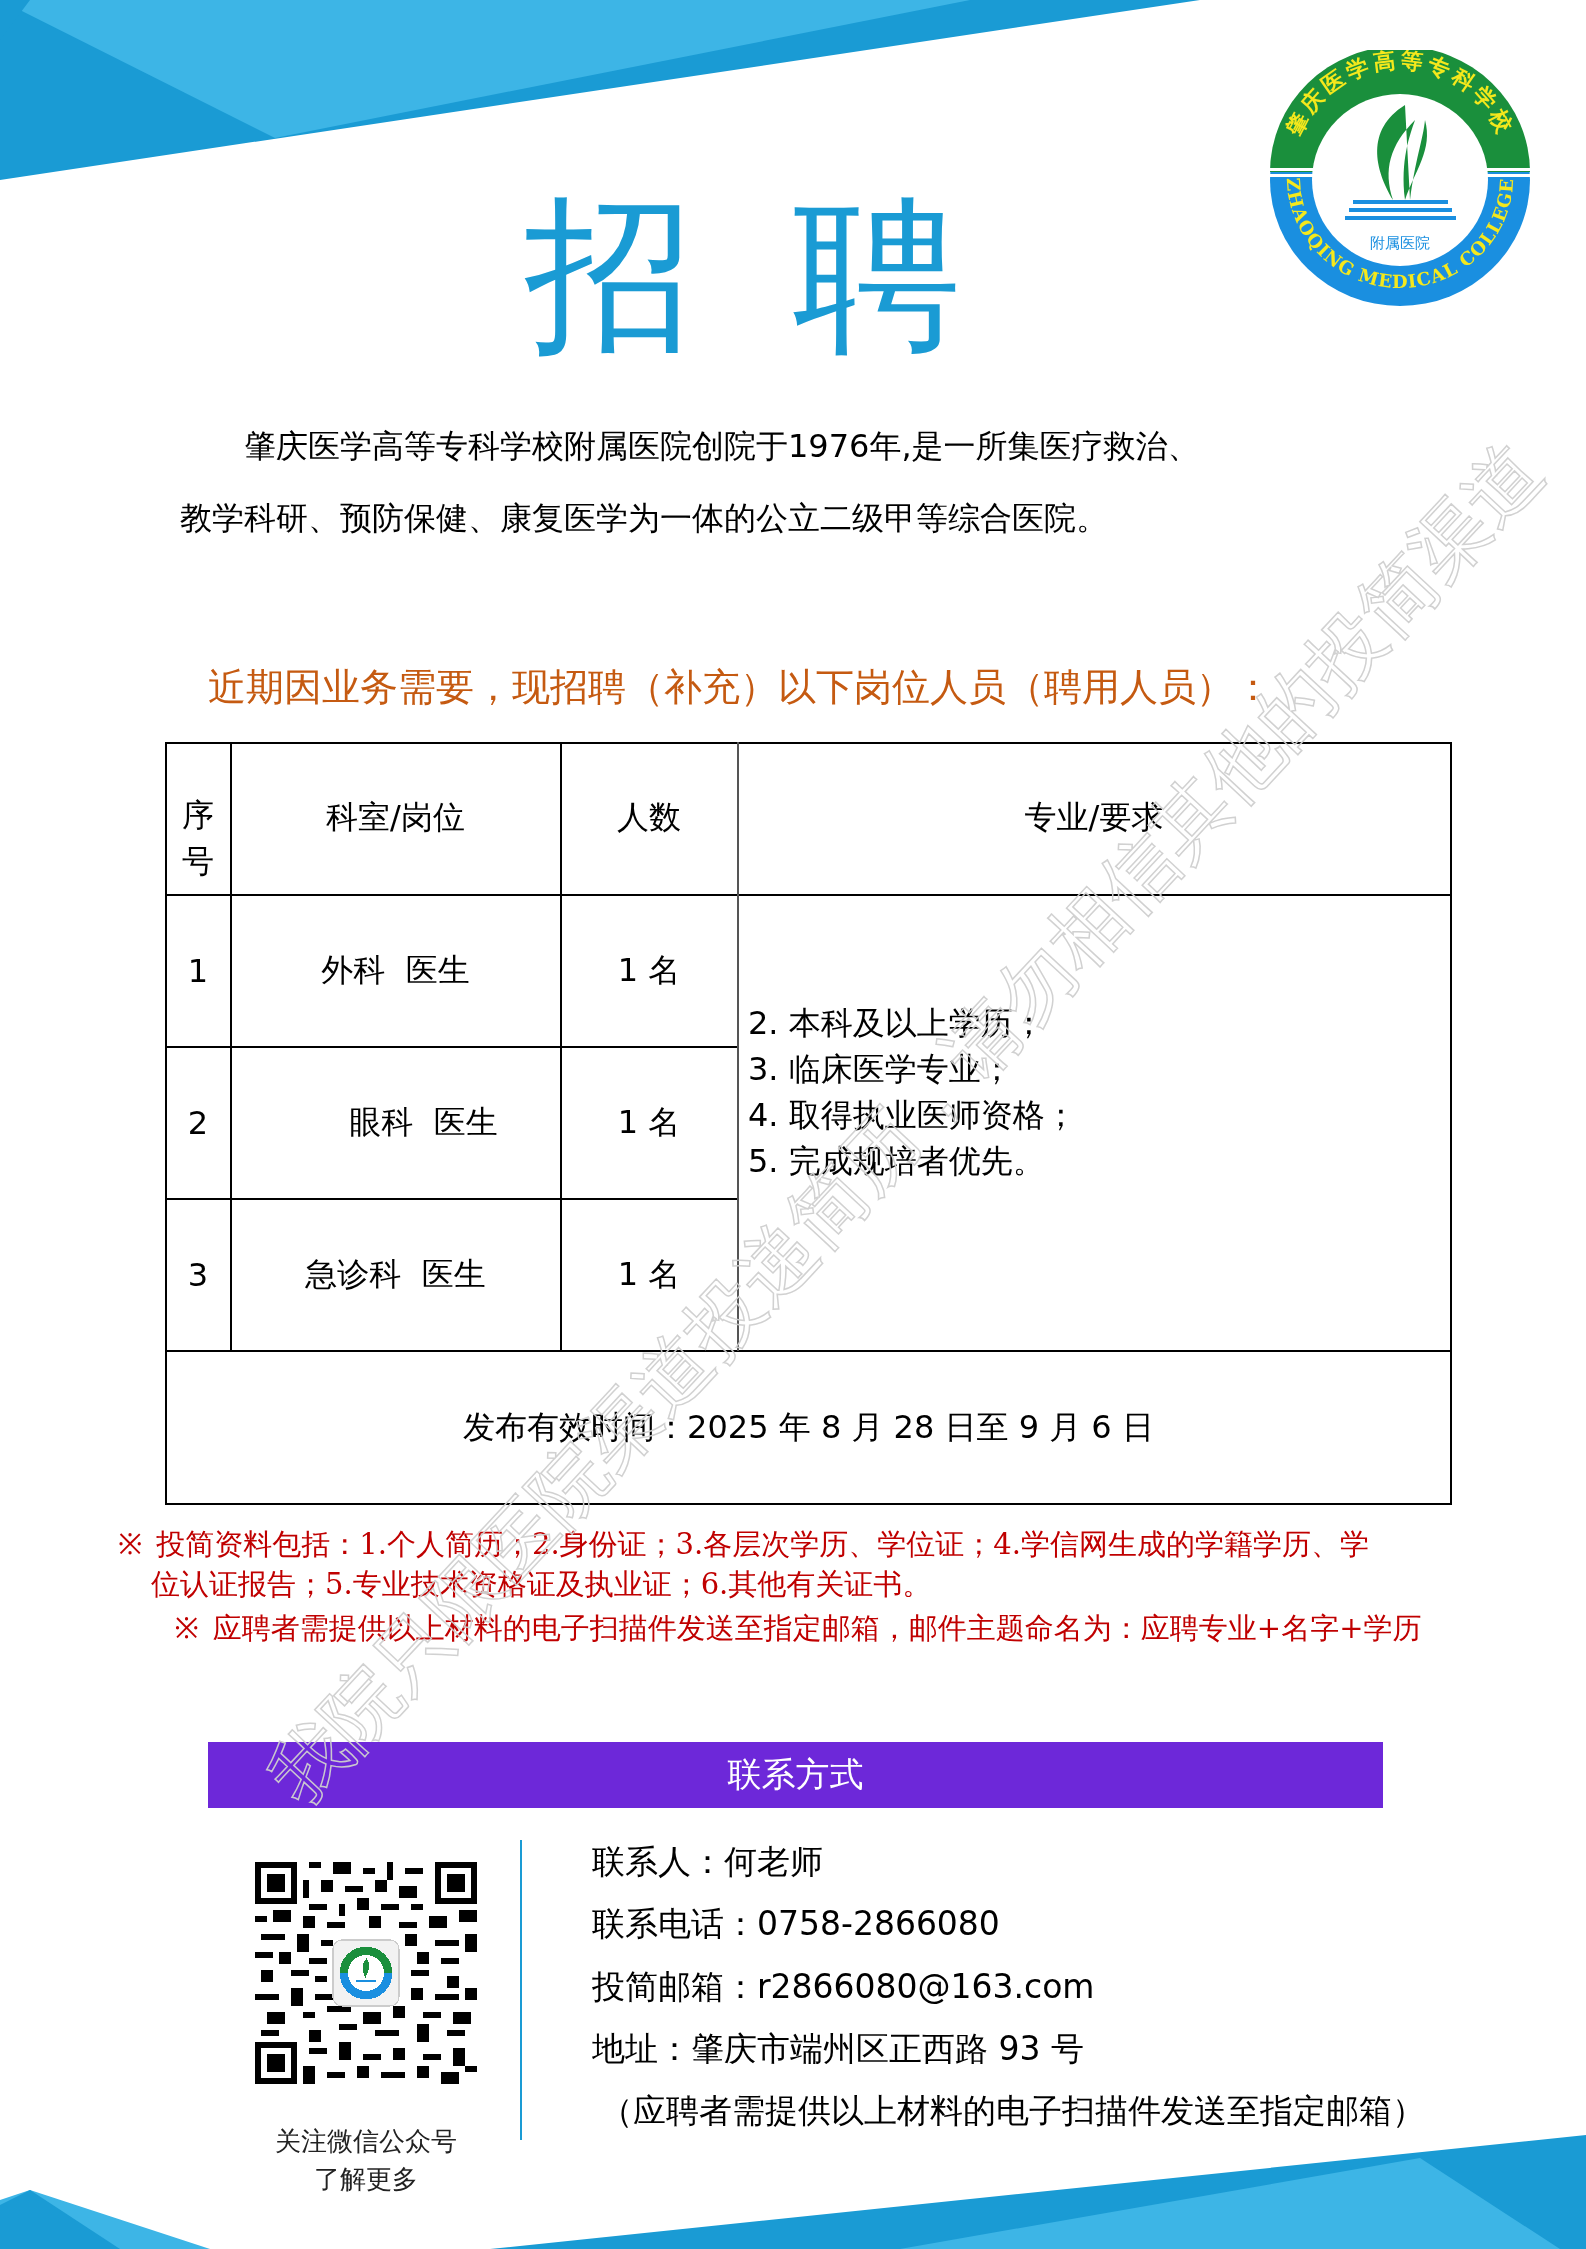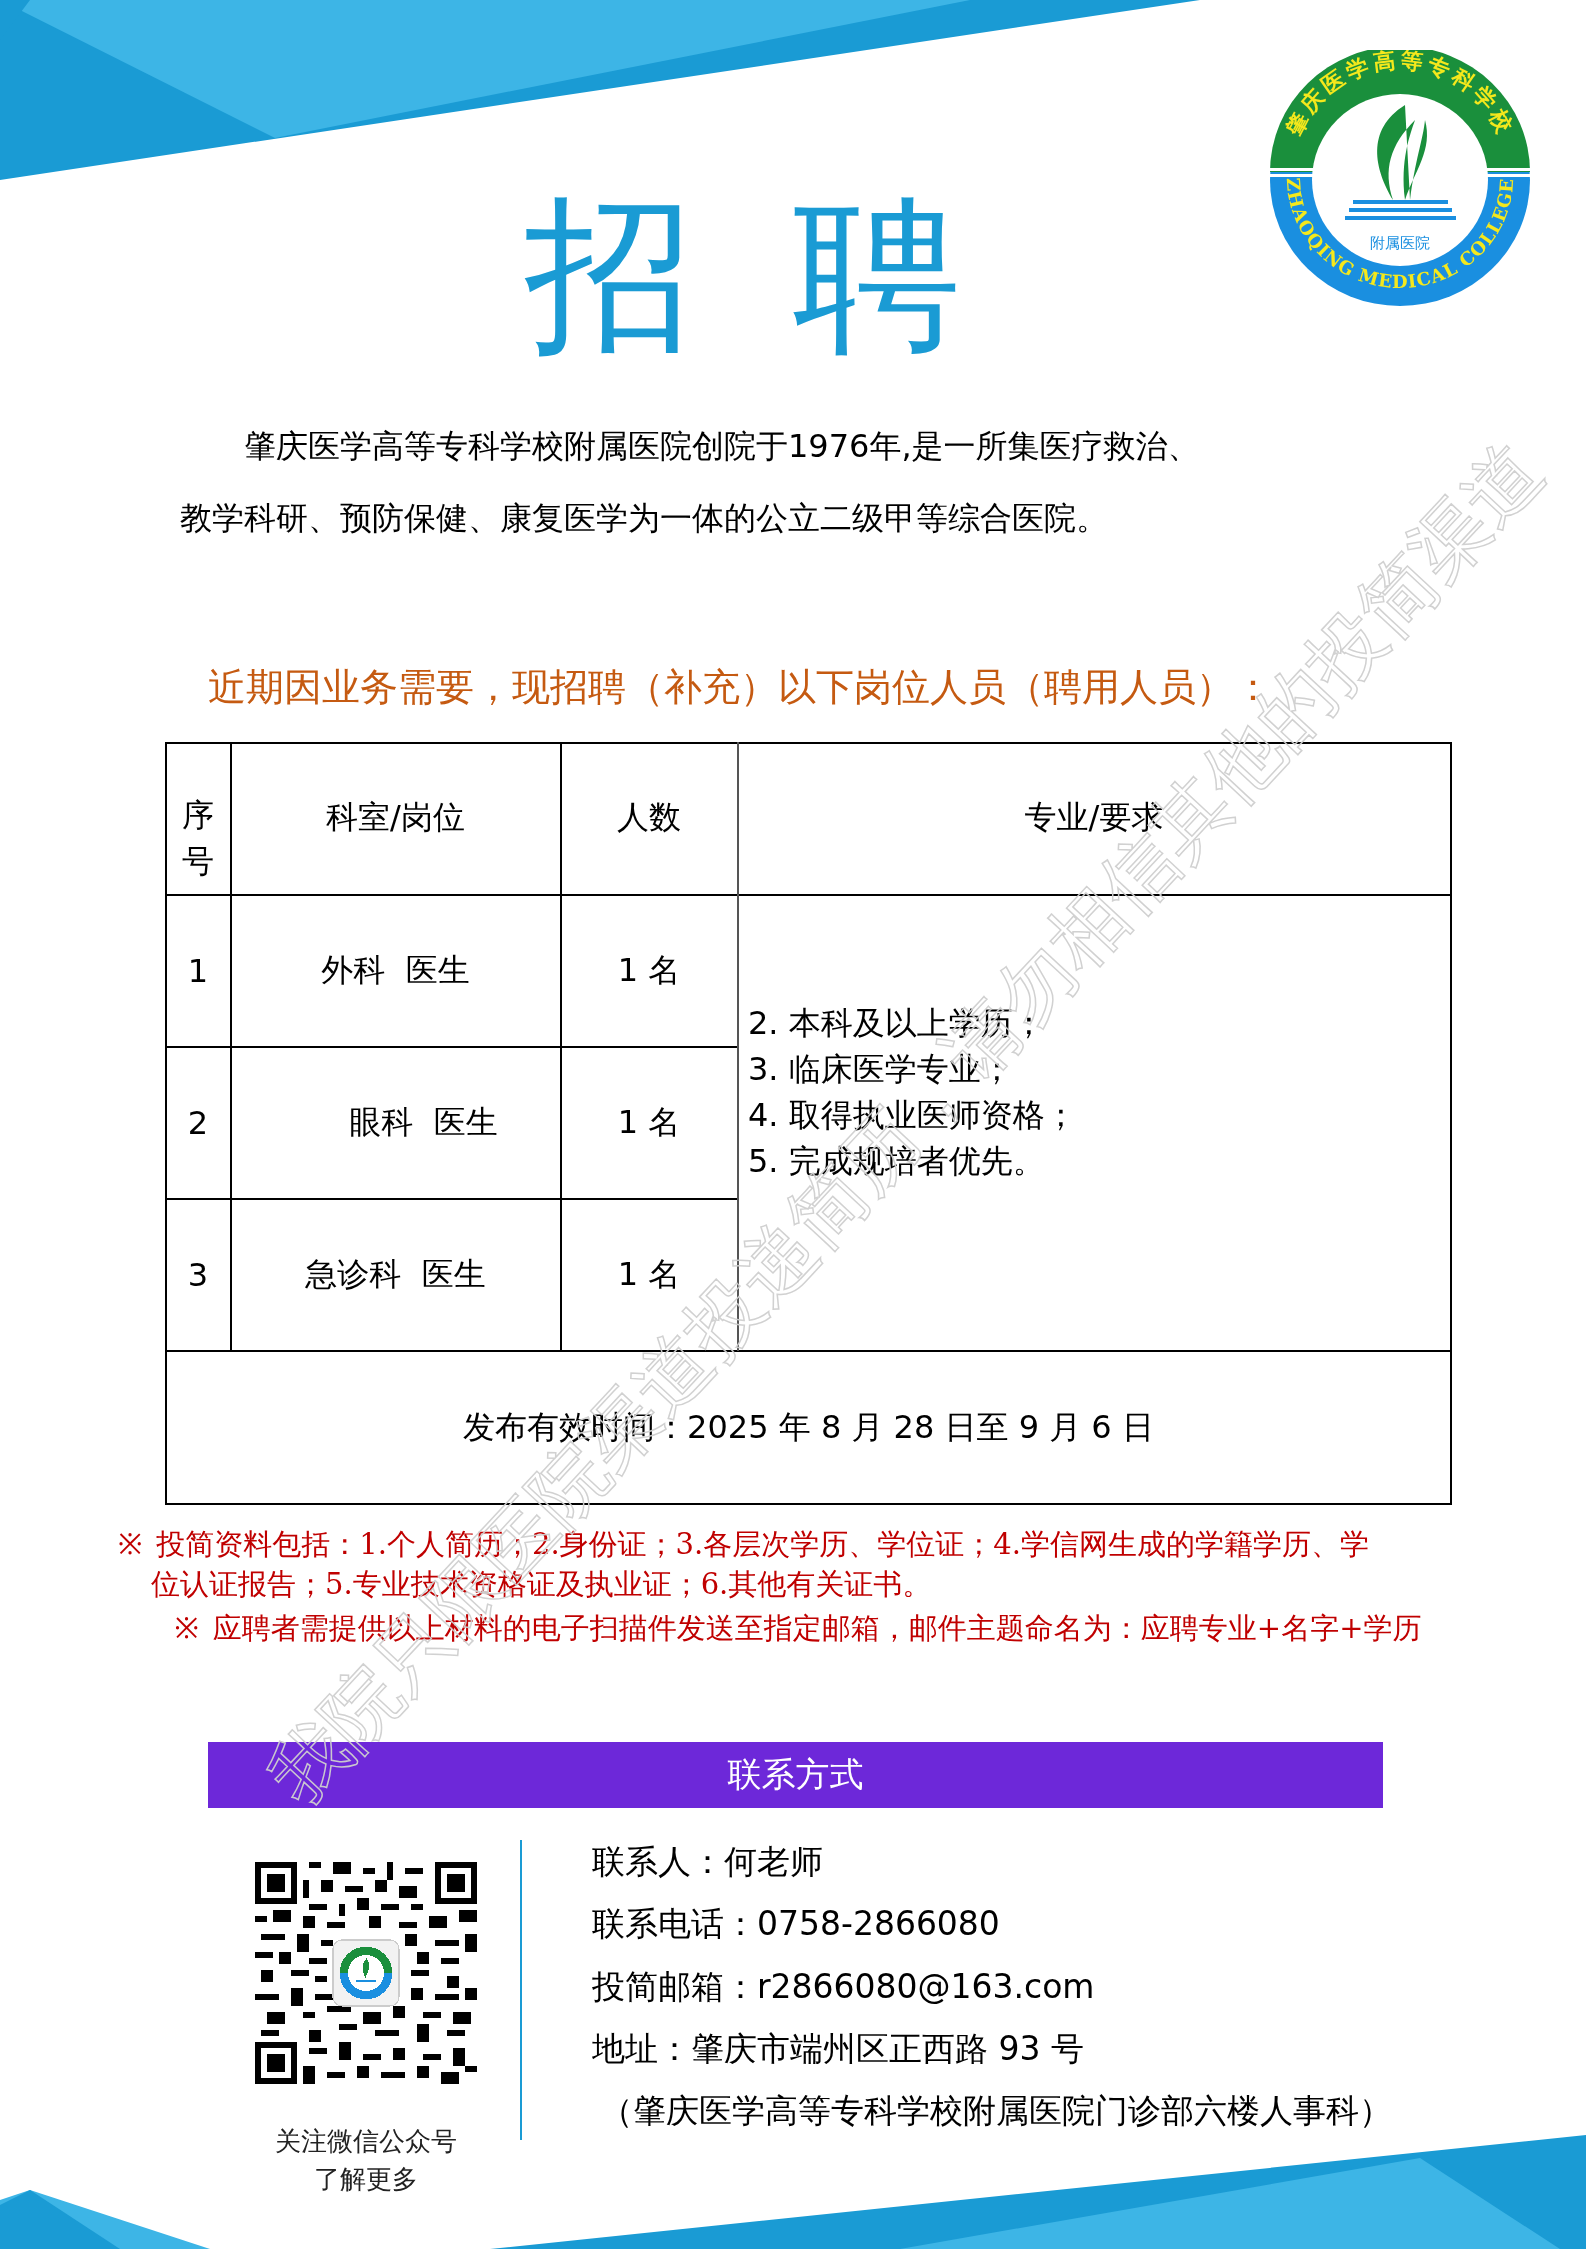--- a/index.html
+++ b/index.html
@@ -249,15 +249,15 @@
   <div>关注微信公众号</div>
   <div>了解更多</div>
 </div>
 
 <div class="abs vline" style="background:#1a9bd4;"></div>
 
 <div class="abs contact" style="top:1840px;">联系人：何老师</div>
 <div class="abs contact" style="top:1902px;">联系电话：0758-2866080</div>
 <div class="abs contact" style="top:1965px;">投简邮箱：r2866080@163.com</div>
 <div class="abs contact" style="top:2027px;">地址：肇庆市端州区正西路 93 号</div>
-<div class="abs contact" style="top:2089px; left:600px;">（肇庆医学高等专科学校附属医院门诊部六楼人事科）</div>
+<div class="abs contact" style="top:2089px; left:600px;">（应聘者需提供以上材料的电子扫描件发送至指定邮箱）</div>
 
 <div class="abs watermark" style="top:1740px; left:285px;">我院只限医院渠道投递简历，请勿相信其他的投简渠道</div>
 
 </body></html>

